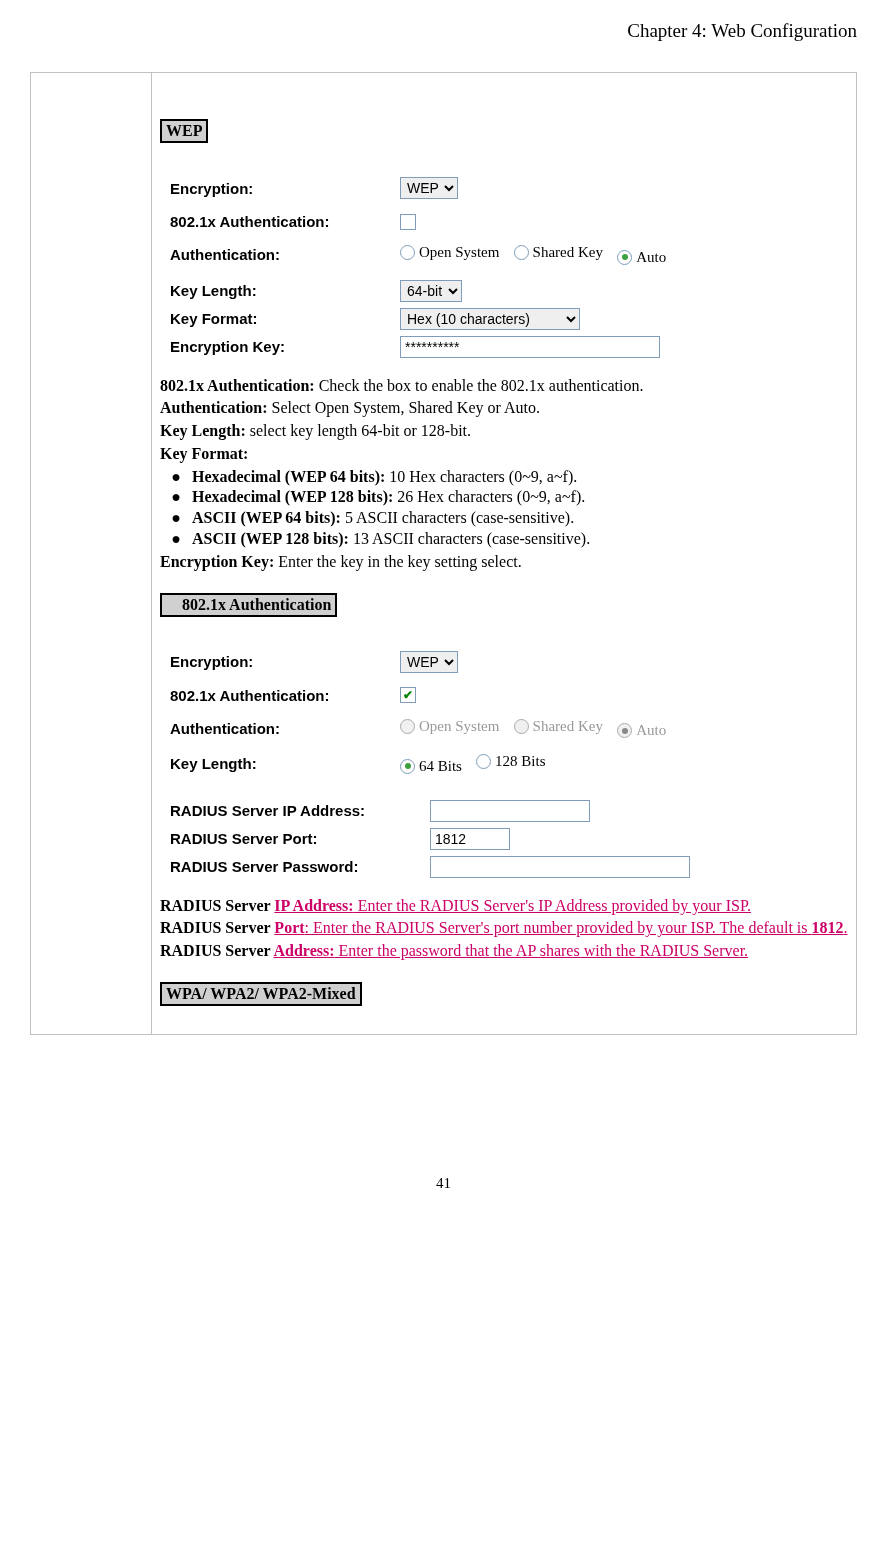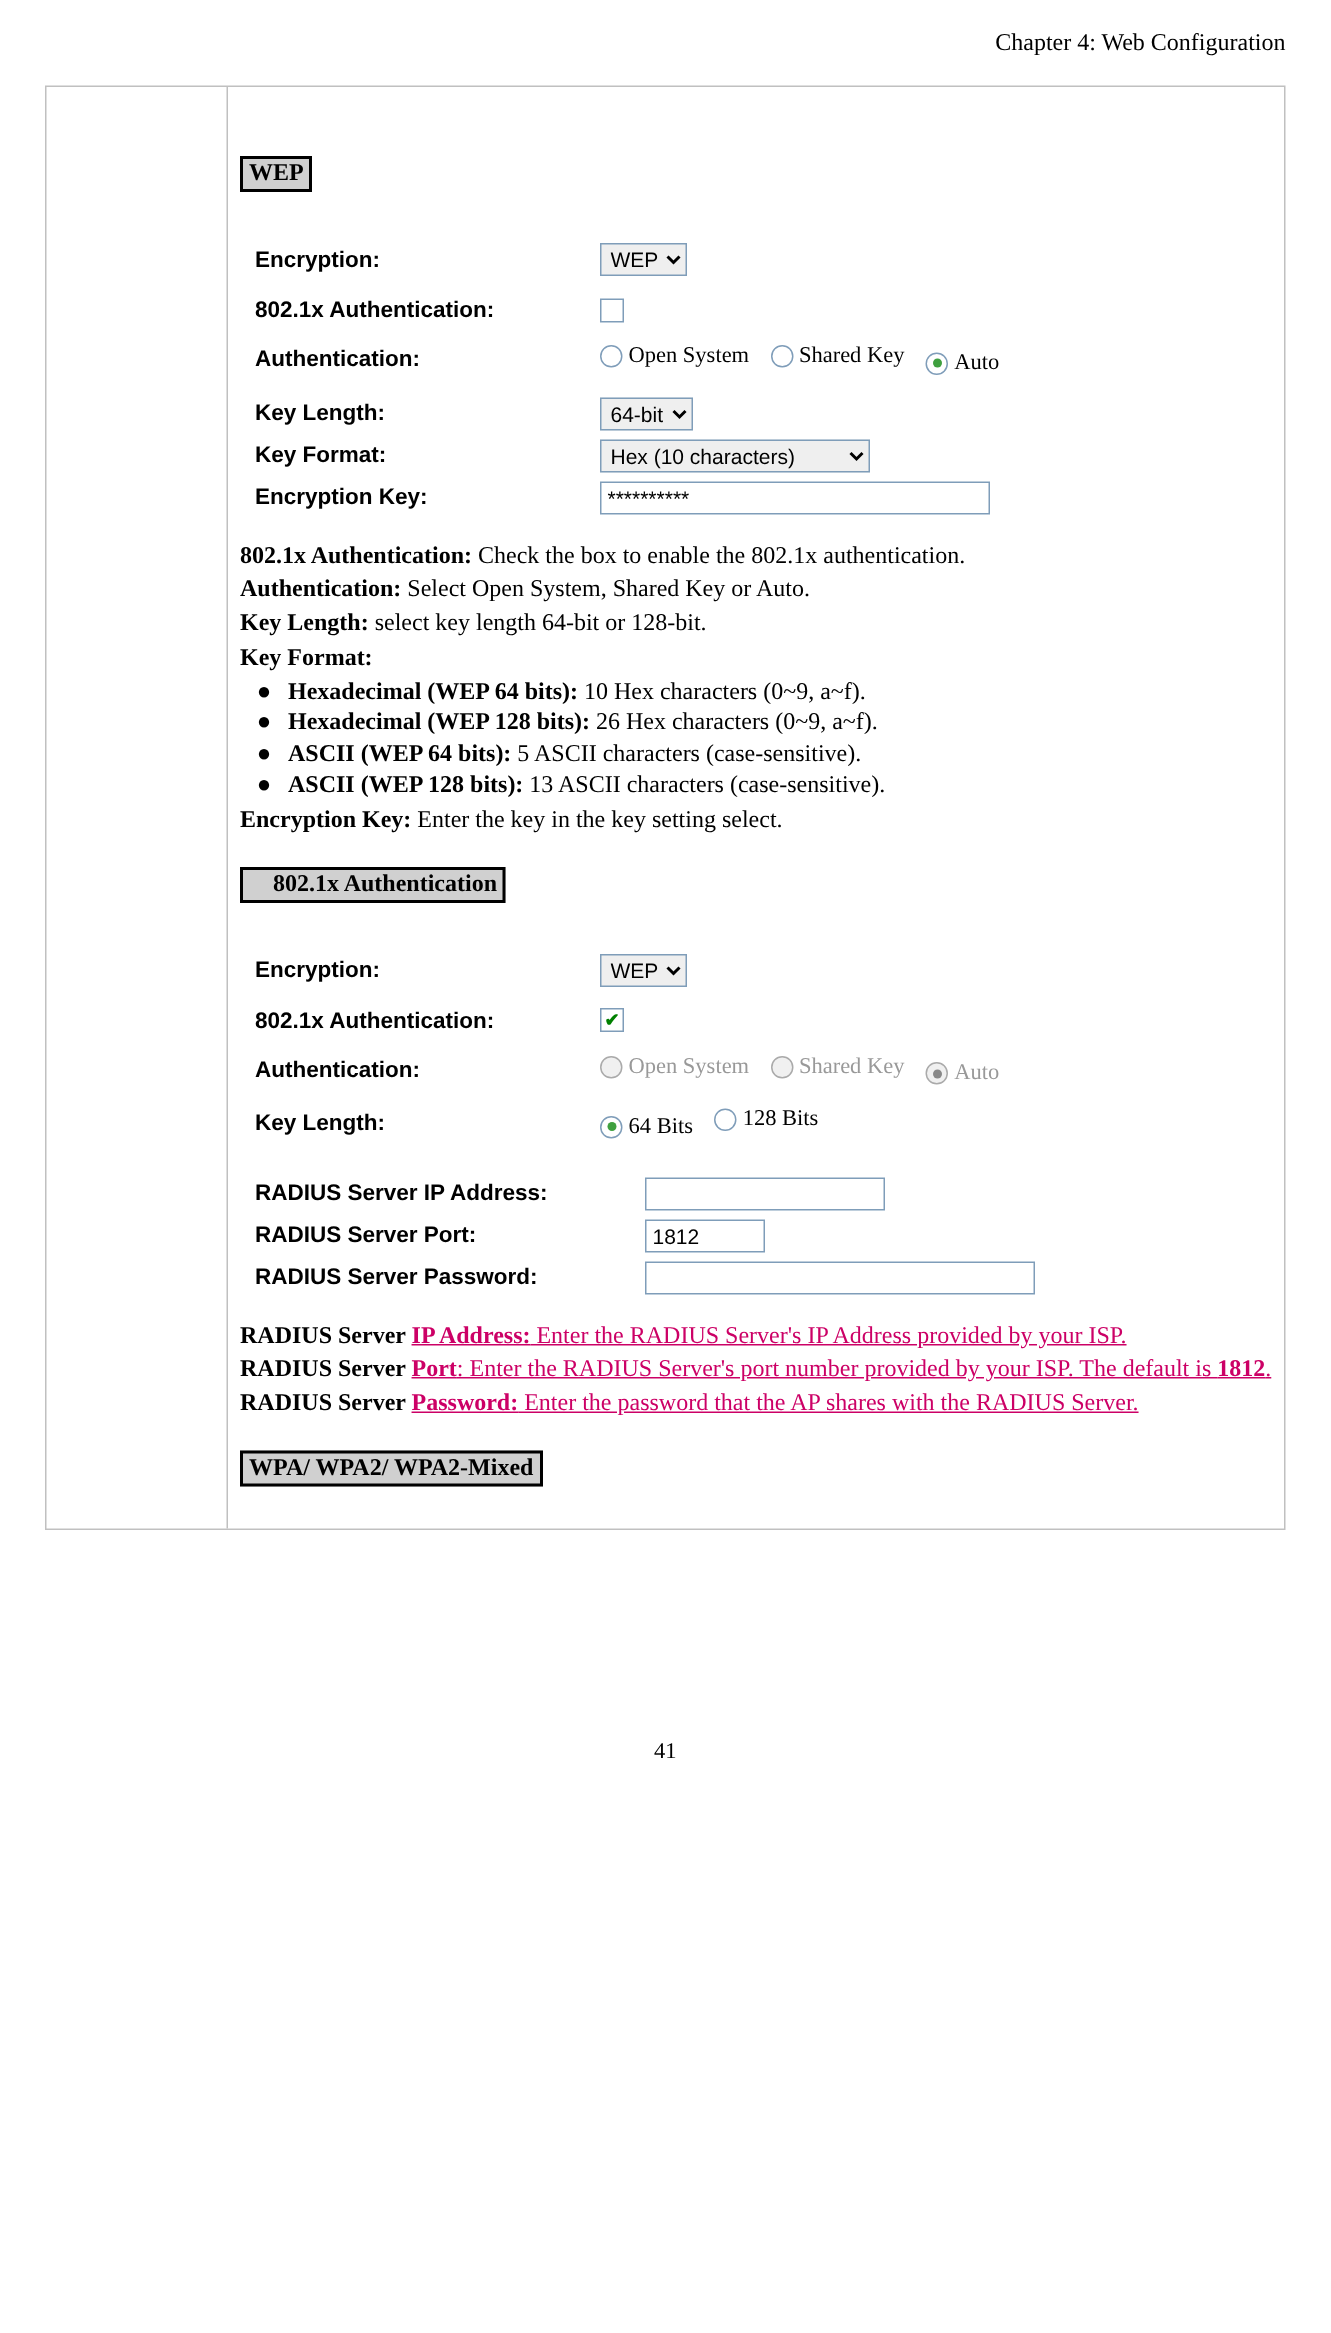--- a/index.html
+++ b/index.html
@@ -5,22 +5,22 @@
   body {
     font-family: "Times New Roman", Times, serif;
     font-size: 16px;
     margin: 0;
     padding: 20px 30px;
     width: 827px;
     color: #000;
   }
   .chapter-header {
     text-align: right;
-    font-size: 16px;
-    margin-bottom: 19px;
+    font-size: 19px;
+    margin-bottom: 30px;
   }
   .outer-frame {
     border: 1px solid #c0c0c0;
     display: flex;
   }
   .left-col {
     width: 120px;
     border-right: 1px solid #c0c0c0;
   }
   .right-col {
@@ -266,20 +266,20 @@
         <input type="text" class="radius-port" value="1812" style="">
       </div>
       <div class="form-row tight">
         <span class="lbl" style="width:260px;">RADIUS Server Password:</span>
         <input type="text" class="radius-pw" style="">
       </div>
     </div>
 
     <div class="desc"><b>RADIUS Server </b><span class="underline-red"><b>IP Address:</b><span> Enter the RADIUS Server's IP Address provided by your ISP.</span></span></div>
     <div class="desc"><b>RADIUS Server </b><span class="underline-red"><b>Port</b><span>: Enter the RADIUS Server's port number provided by your ISP. The default is </span><b>1812</b><span>.</span></span></div>
-    <div class="desc"><b>RADIUS Server </b><span class="underline-red"><b>Password:</b><span> Enter the password that the AP shares with the RADIUS Server.</span></span></div>
+    <div class="desc"><b>RADIUS Server </b><span class="underline-red"><b>Address:</b><span> Enter the password that the AP shares with the RADIUS Server.</span></span></div>
 
     <div class="box-title" style="margin-top:18px; margin-bottom:22px;">WPA/ WPA2/ WPA2-Mixed</div>
 
   </div>
 </div>
 
 <div class="page-num">41</div>
 
 </body></html>

